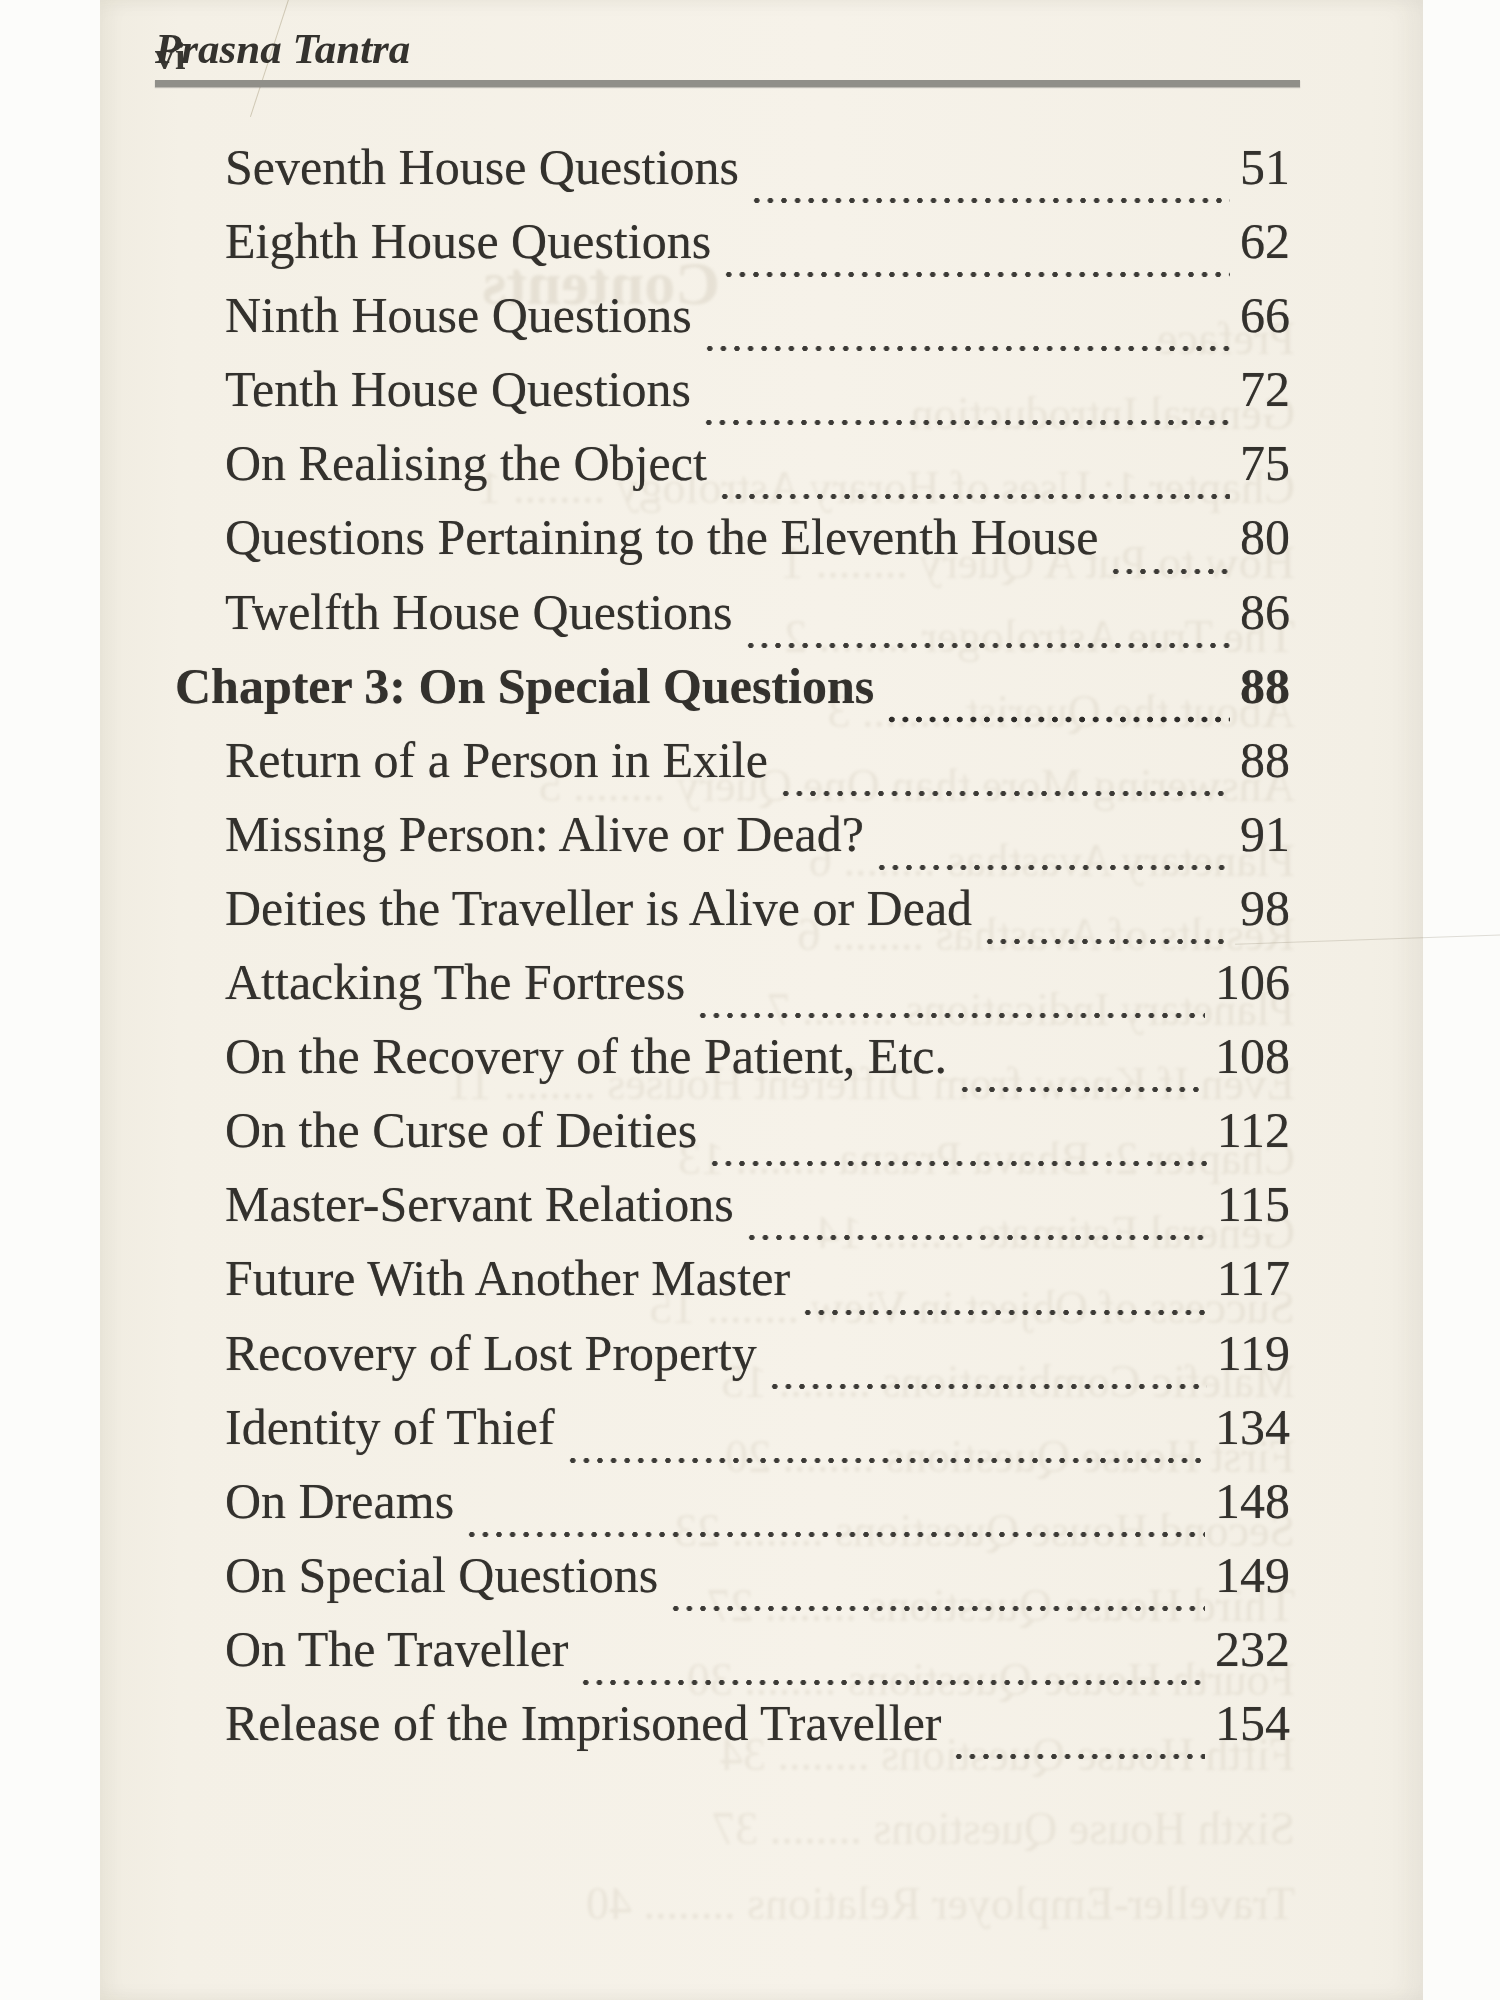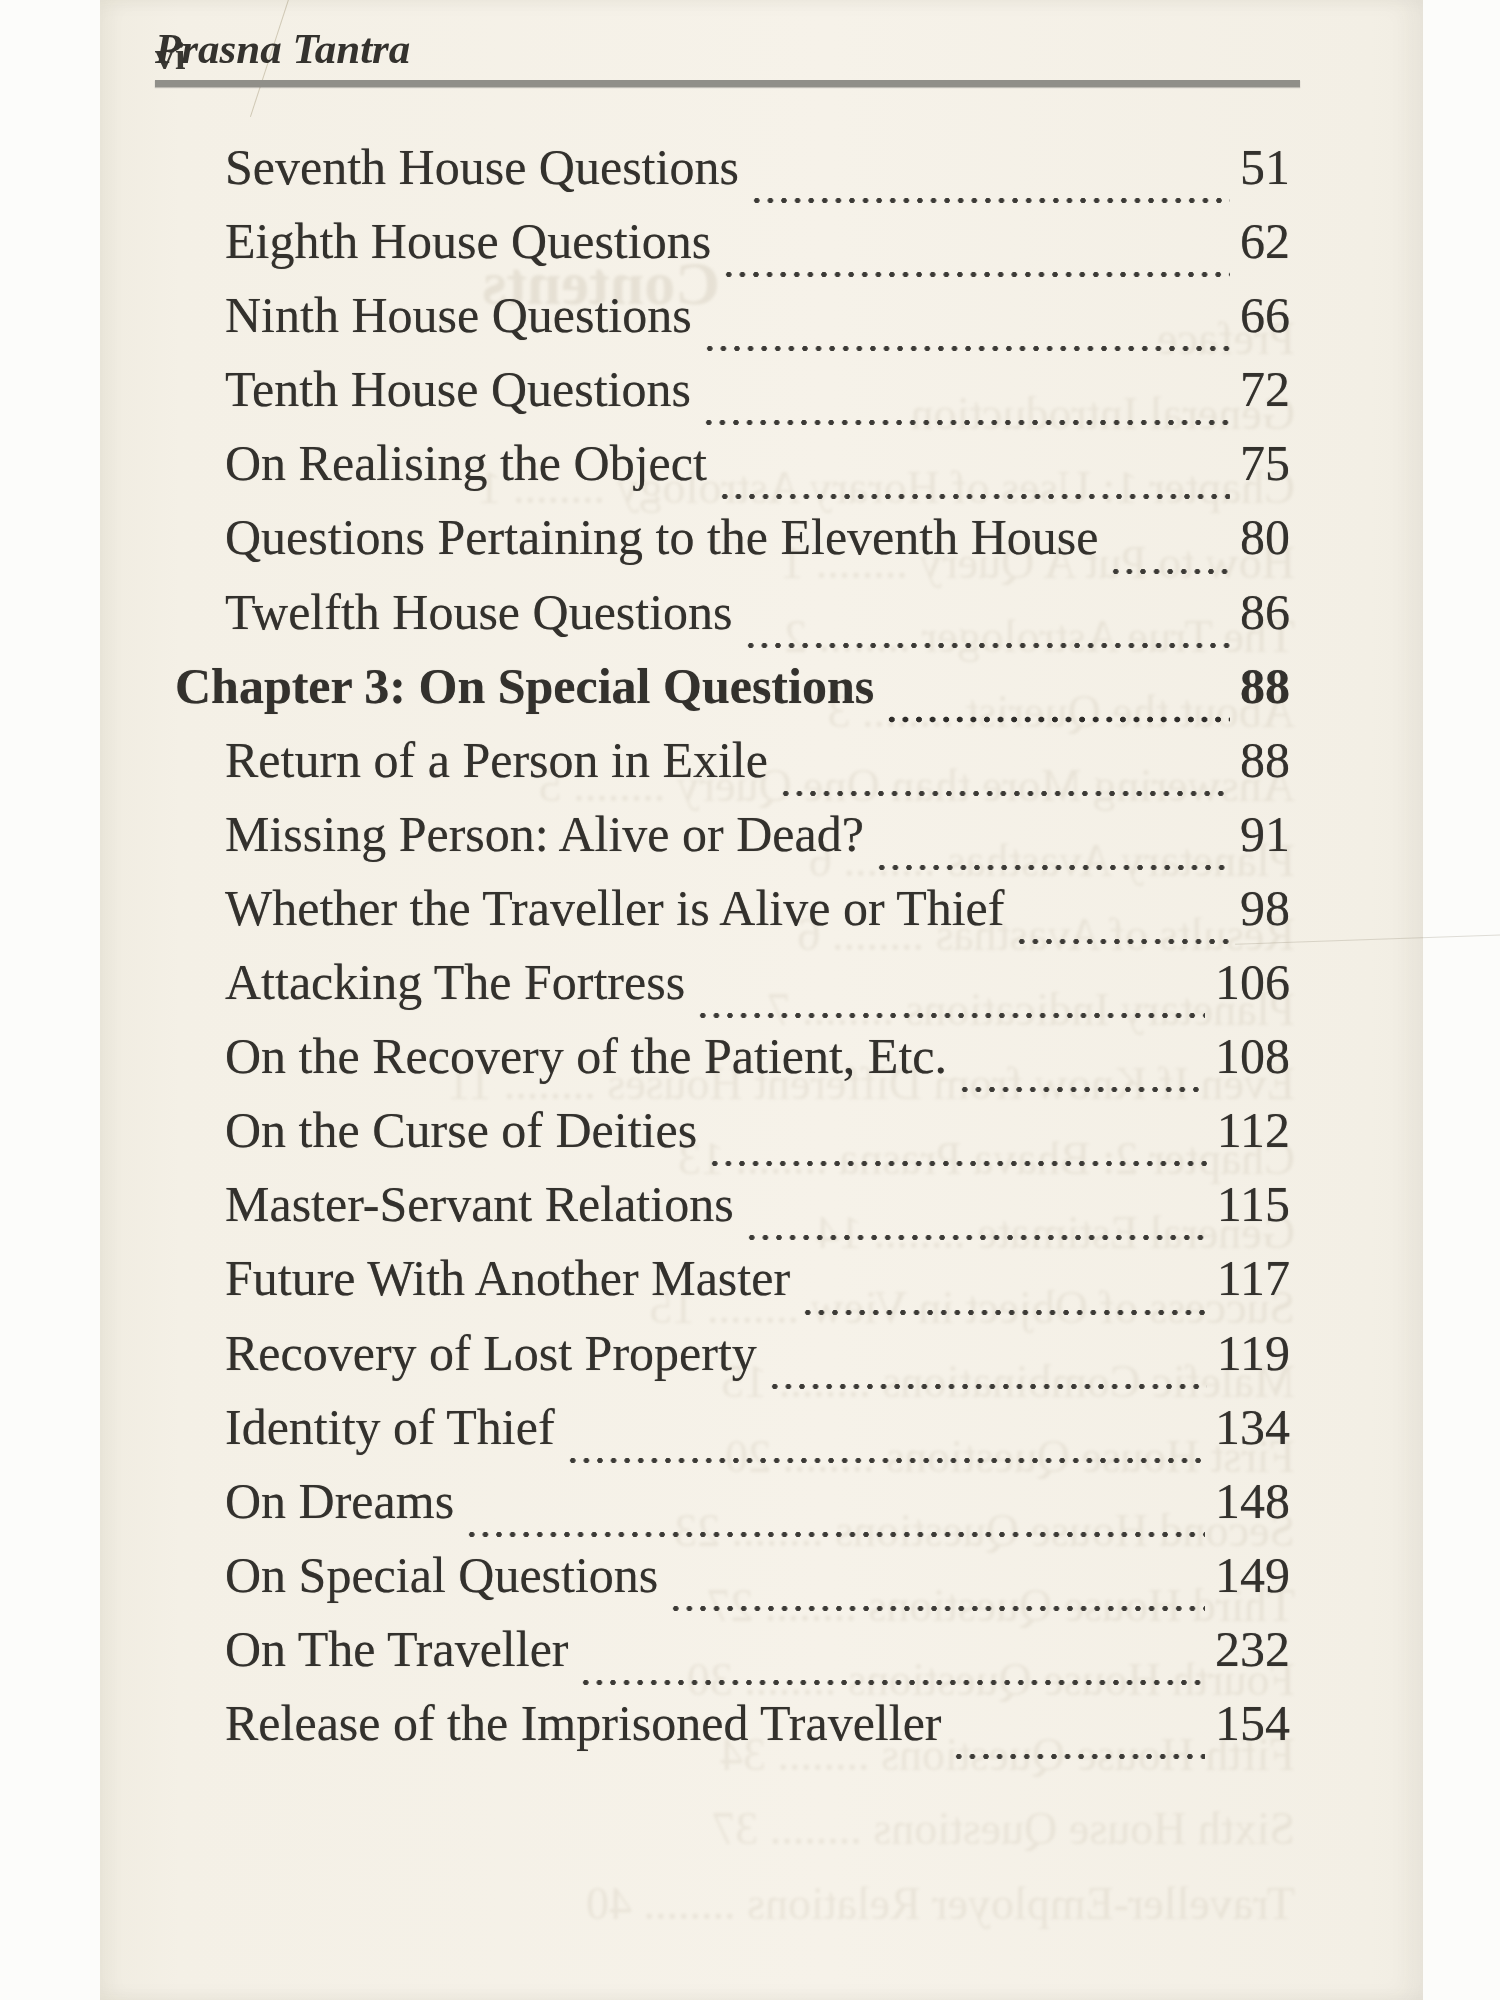--- a/index.html
+++ b/index.html
@@ -147,21 +147,21 @@
     <span class="toc-title">Return of a Person in Exile</span>
     <span class="dot-leader"></span>
     <span class="toc-page">88</span>
   </div>
     <div class="toc-row">
     <span class="toc-title">Missing Person: Alive or Dead?</span>
     <span class="dot-leader"></span>
     <span class="toc-page">91</span>
   </div>
     <div class="toc-row">
-    <span class="toc-title">Whether the Traveller is Alive or Thief</span>
+    <span class="toc-title">Deities the Traveller is Alive or Dead</span>
     <span class="dot-leader"></span>
     <span class="toc-page">98</span>
   </div>
     <div class="toc-row">
     <span class="toc-title">Attacking The Fortress</span>
     <span class="dot-leader"></span>
     <span class="toc-page">106</span>
   </div>
     <div class="toc-row">
     <span class="toc-title">On the Recovery of the Patient, Etc.</span>

